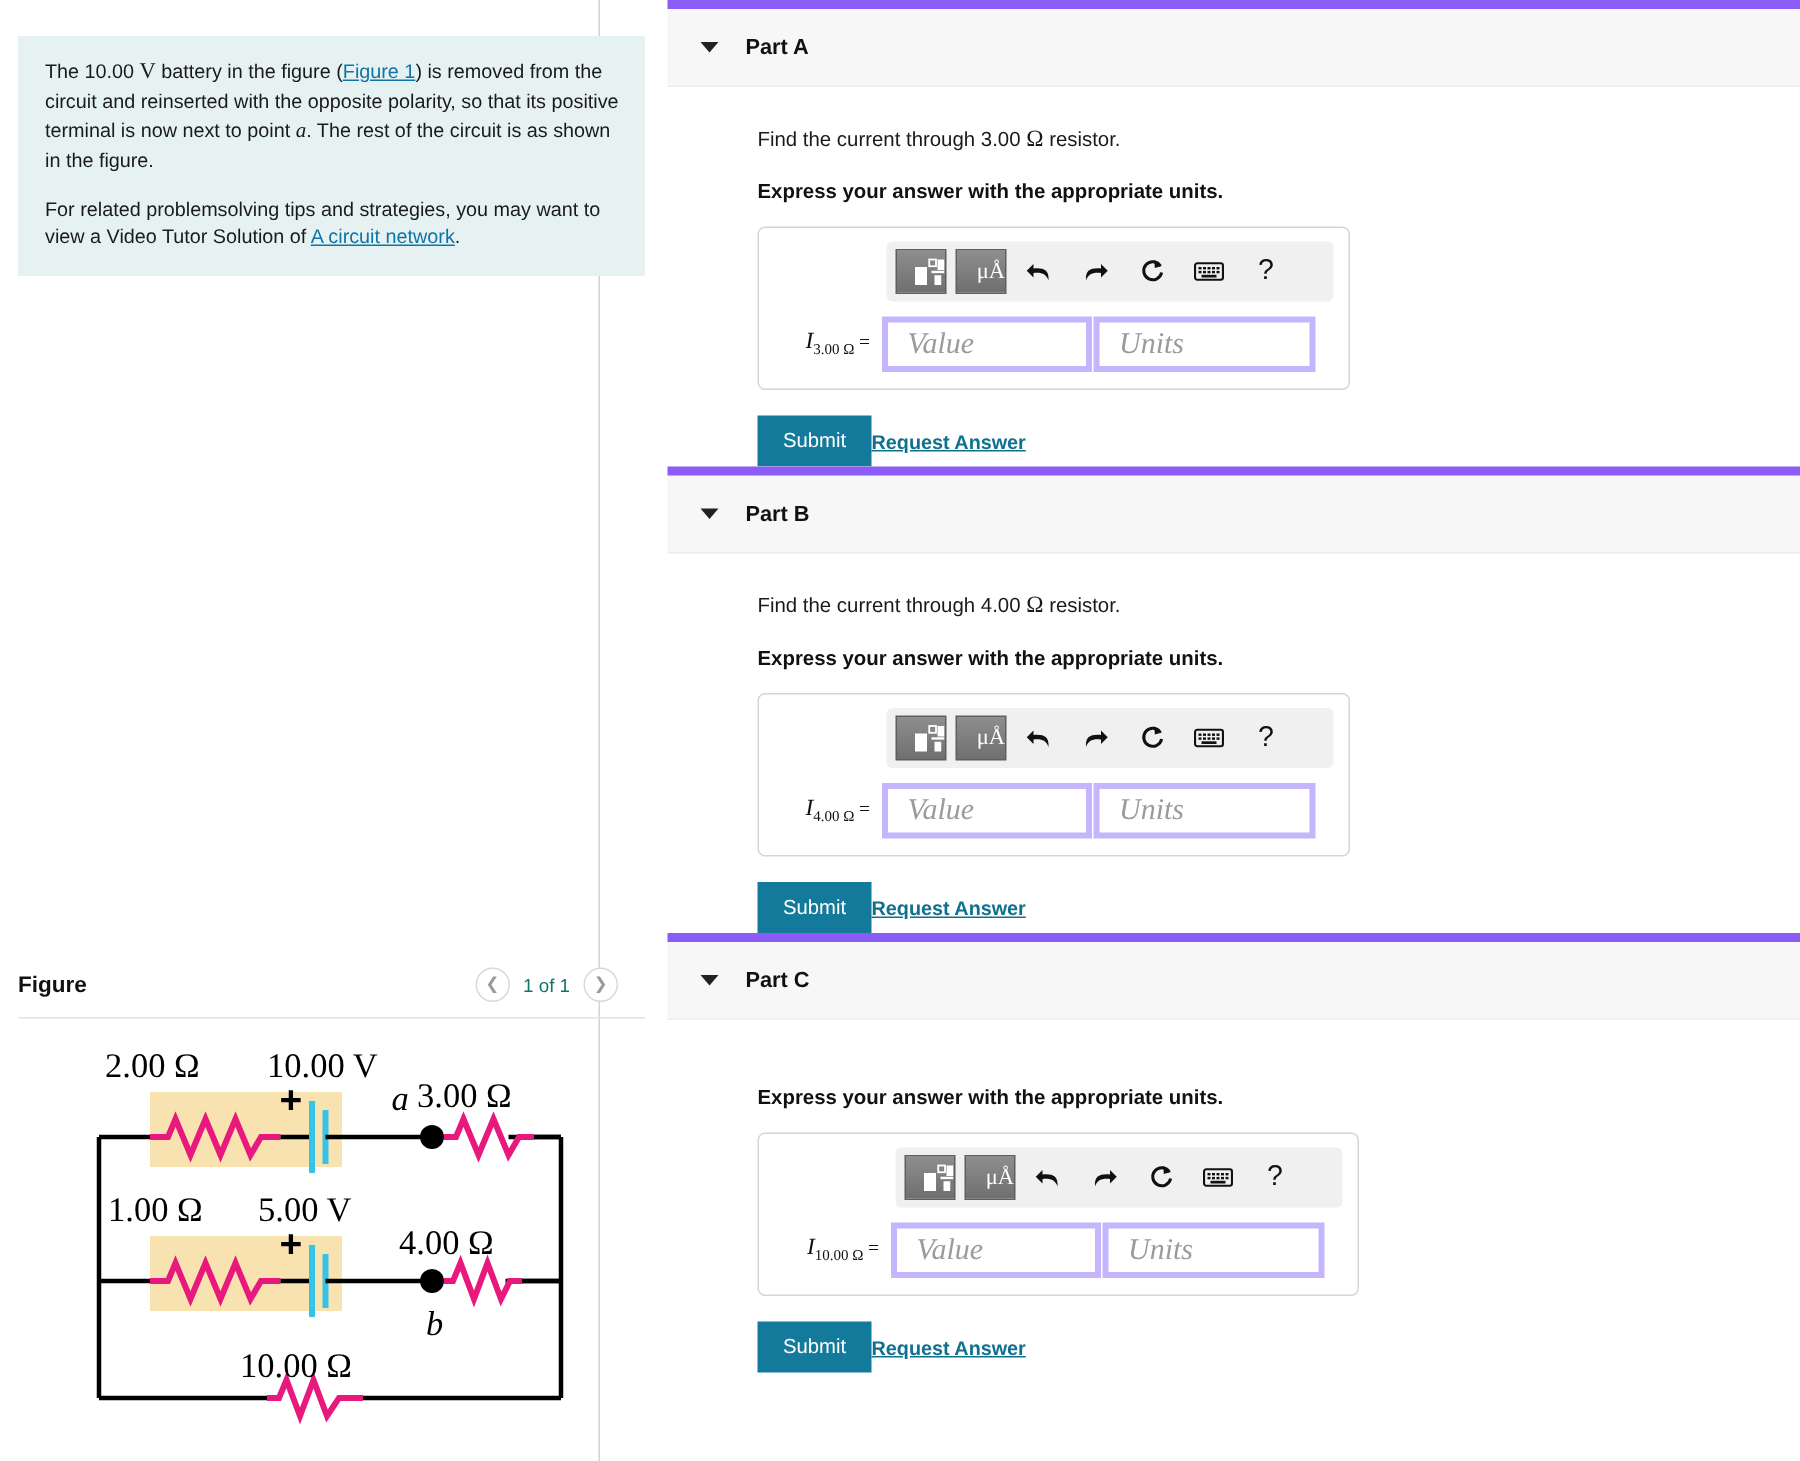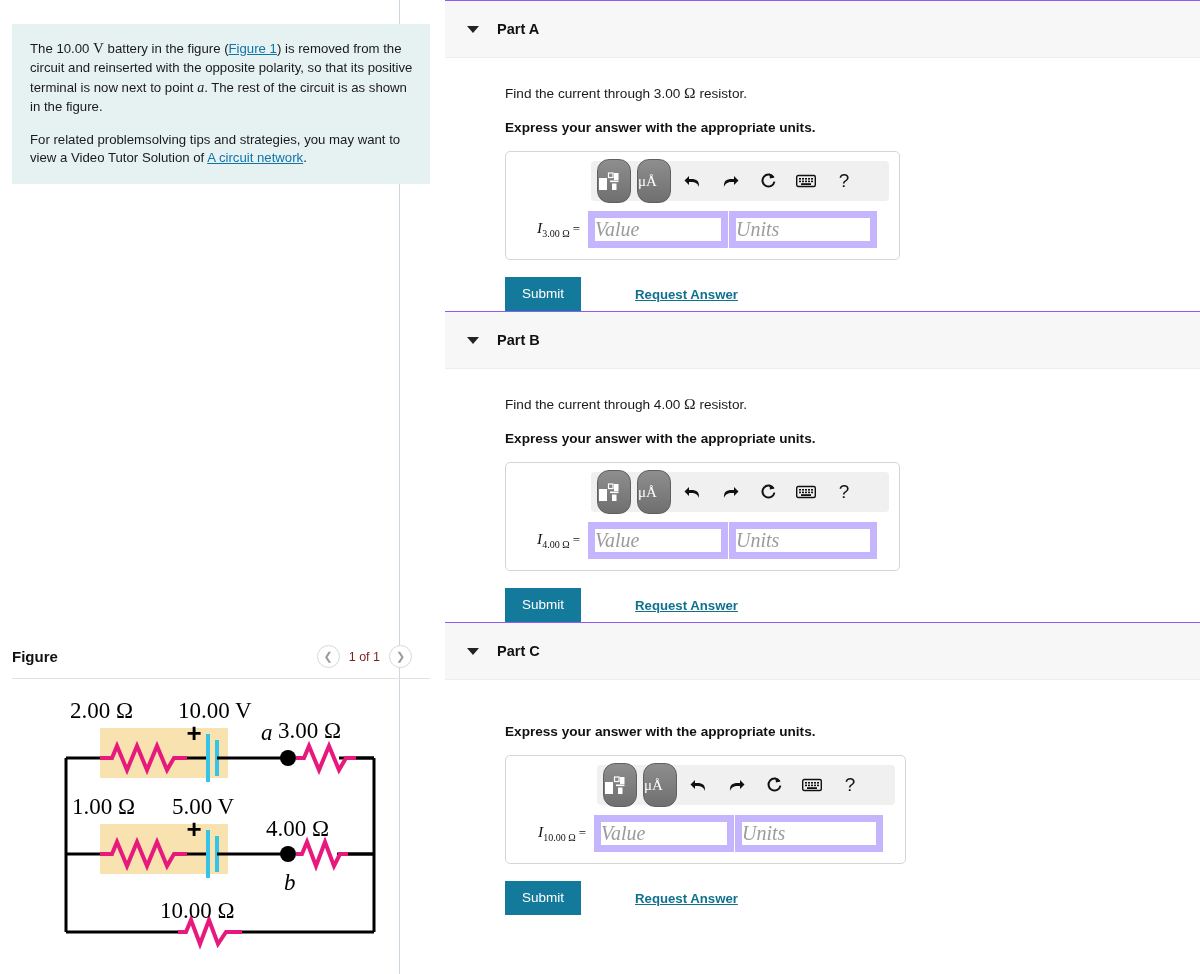--- a/index.html
+++ b/index.html
@@ -47,21 +47,21 @@
   .fig-nav {
     position: absolute; right: 18px; top: -3px;
     display: flex; align-items: center; gap: 9px;
   }
   .nav-btn {
     width: 23px; height: 23px; border-radius: 50%;
     border: 1px solid #d8d8d8; background: #fff;
     display: flex; align-items: center; justify-content: center;
     color: #9a9a9a; font-size: 11px; line-height: 1;
   }
-  .nav-count { font-size: 12.5px; color: #7f1d1d; }
+  .nav-count { font-size: 12.5px; color: #0f766e; }
   .fig-rule {
     position: absolute; left: 12px; top: 678px; width: 418px;
     height: 1px; background: #e2e2e2;
   }
 
   
   .circuit-wrap {
     position: absolute; left: 12px; top: 690px;
     width: 418px; height: 284px;
   }
@@ -69,21 +69,21 @@
 
   
   .right-col {
     position: absolute; left: 445px; top: 0;
     width: 755px; height: 974px; background: #fff;
   }
   .part-header {
     position: relative;
     width: 755px; height: 58px;
     background: #f7f7f7;
-    border-top: 1px solid #8b5cf6;
+    border-top: 6px solid #8b5cf6;
     border-bottom: 1px solid #ededed;
     display: flex; align-items: center;
   }
   .caret {
     width: 0; height: 0; margin-left: 22px; margin-right: 18px;
     border-left: 6px solid transparent;
     border-right: 6px solid transparent;
     border-top: 7px solid #222;
   }
   .part-label { font-size: 14.5px; font-weight: bold; color: #111; }
@@ -105,24 +105,24 @@
     display: inline-block;
   }
   .toolbar {
     background: #f0f0f0; border-radius: 4px;
     height: 40px; display: flex; align-items: center;
     padding: 0 12px 0 6px; gap: 4px;
     margin-left: 75px;
     width: 298px;
   }
   .tb-btn {
-    width: 34px; height: 44px; border-radius: 12px;
+    width: 34px; height: 30px; border-radius: 0;
     background: linear-gradient(#8e8e8e, #6f6f6f);
     border: 1px solid #5f5f5f;
-    display: flex; align-items: center; justify-content: flex-start;
+    display: flex; align-items: center; justify-content: flex-end;
     color: #fff;
   }
   .tb-btn.second { margin-left: 2px; }
   .tb-ua {
     font-family: "Liberation Serif", serif;
     font-size: 15px; color: #fff; line-height: 1;
   }
   .tb-icon {
     width: 34px; height: 30px;
     display: flex; align-items: center; justify-content: center;
@@ -136,39 +136,40 @@
   }
   .ans-var {
     width: 72px; text-align: right; padding-right: 8px;
     font-family: "Liberation Serif", serif;
     font-size: 15.5px; color: #111; white-space: nowrap;
   }
   .ans-var sub { font-size: 10px; }
   .ans-var .eq { font-style: normal; font-size: 13px; margin-left: 3px;}
   .ans-var i { font-style: italic; }
   .field {
-    height: 37px; border: 7px solid #c4b5fd;
+    height: 37px; border: 4px solid #c4b5fd;
     background: #fff;
     display: flex; align-items: center;
+    padding-left: 13px;
     font-family: "Liberation Serif", serif;
     font-style: italic; font-size: 20px; color: #9b9b9b;
   }
   .field.value { width: 140px; }
   .field.units { width: 148px; margin-left: 1px; }
 
-  .actions { margin-top: 17px; display: flex; align-items: center; gap: 26px; }
+  .actions { margin-top: 17px; display: flex; align-items: center; }
   .submit-btn {
     background: #147a9b; color: #fff;
     font-size: 13.5px;
     padding: 9px 17px 10px 17px;
     border: none;
     font-family: "Liberation Sans", sans-serif;
   }
   .req-link {
-    margin-left: 28px; color: #10718f;
+    color: #10718f;
     font-size: 13.2px; font-weight: bold;
   }
 </style>
 </head>
 <body>
 
 <div class="page">
 
   <div class="left-col">
 

